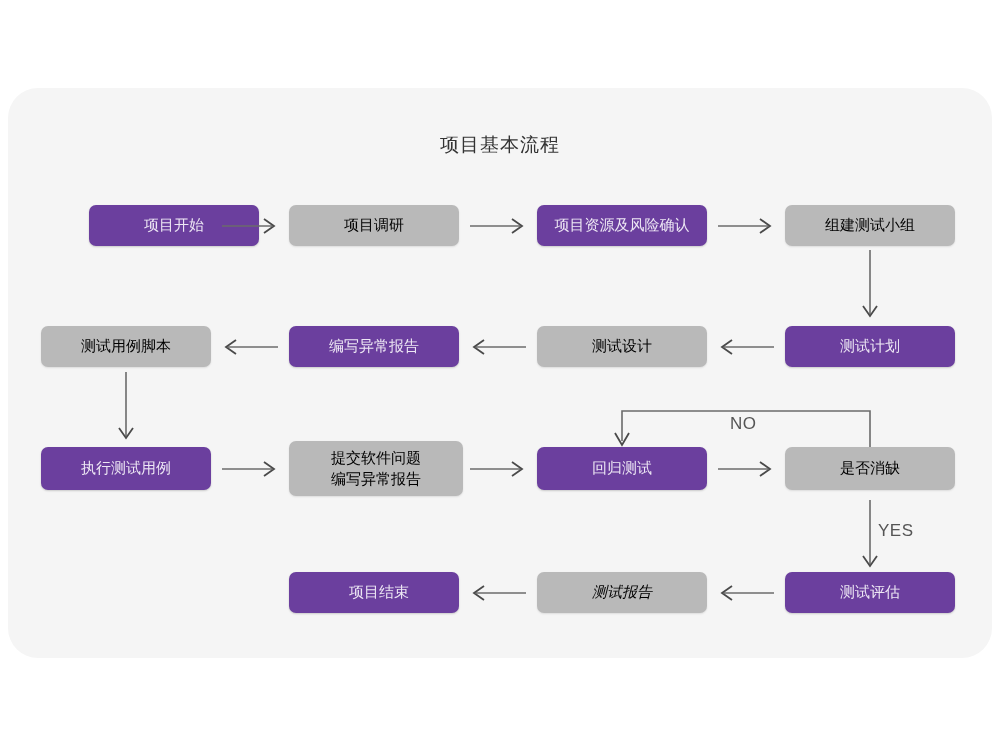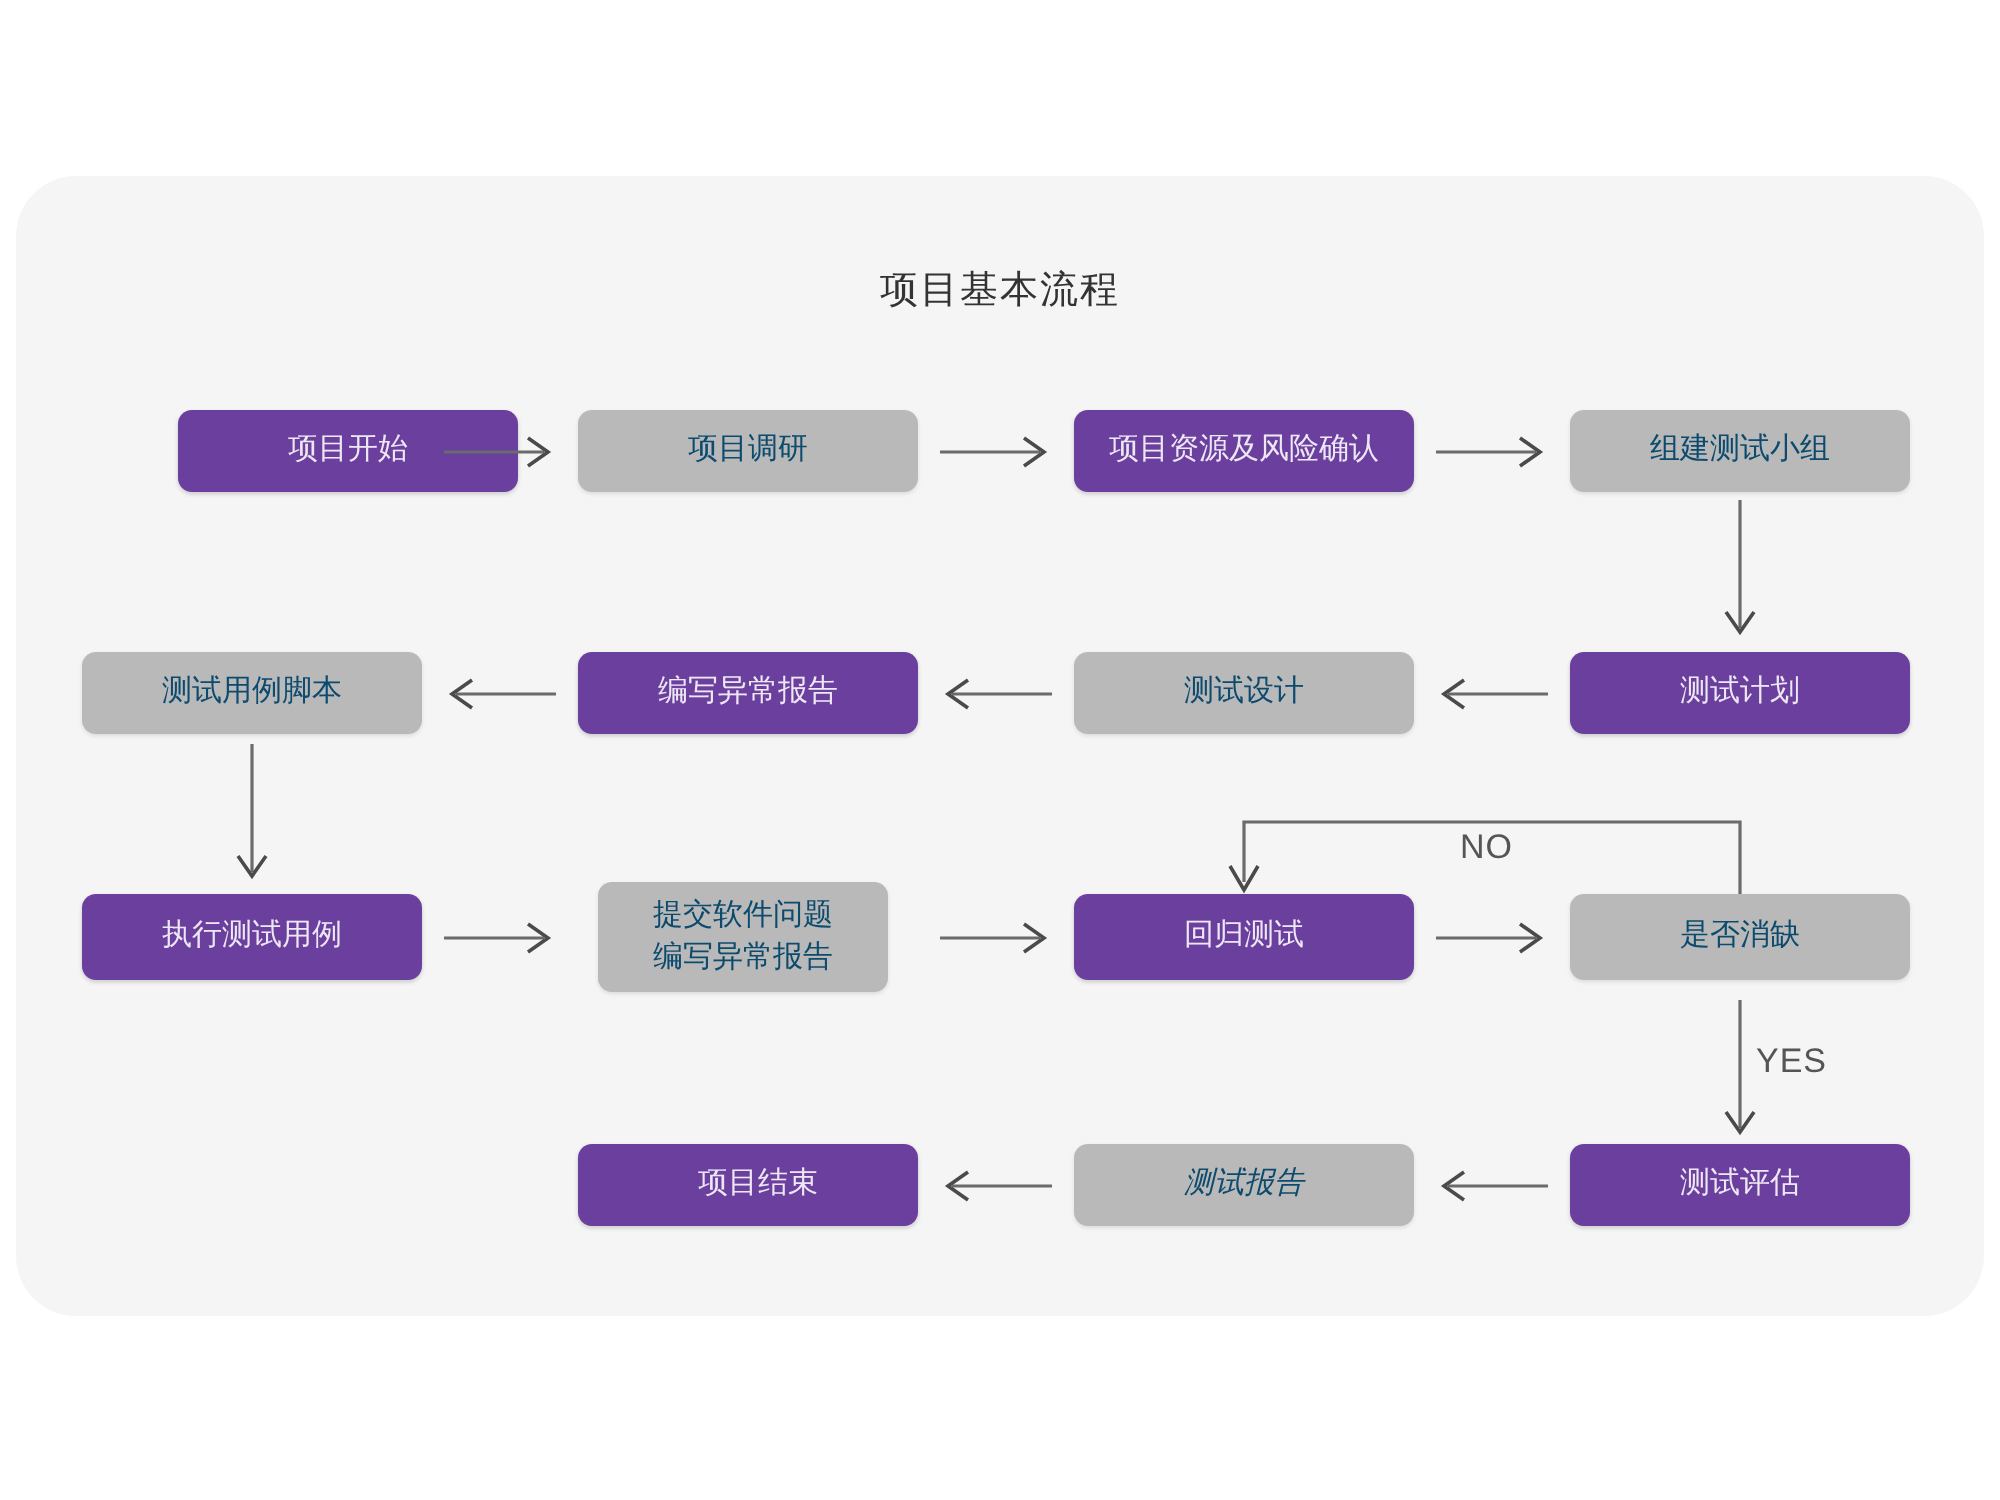--- a/index.html
+++ b/index.html
@@ -42,21 +42,21 @@
     white-space: pre-line;
     user-select: none;
   }
   .node.purple {
     background: #6b3f9e;
     color: #ede7f4;
     box-shadow: 0 1px 2px rgba(0,0,0,0.18);
   }
   .node.gray {
     background: #b9b9b9;
-    color: #0c4a6e;
+    color: #000000;
     box-shadow: 0 1px 2px rgba(0,0,0,0.10);
   }
 
   .conn { position: absolute; overflow: visible; }
   .conn line, .conn path, .conn polyline {
     stroke: #6b6b6b;
     stroke-width: 1.6;
     fill: none;
   }
   .conn .head {
@@ -137,21 +137,21 @@
     <polyline class="head" points="3,56 10,66 17,56"></polyline>
   </svg>
 
   <div class="node purple" style="left:41px; top:447px; width:170px; height:43px;">执行测试用例</div>
 
   <svg class="conn" style="left:222px; top:459px; width:58px; height:20px;">
     <line x1="0" y1="10" x2="50" y2="10"></line>
     <polyline class="head" points="42,3 52,10 42,17"></polyline>
   </svg>
 
-  <div class="node gray" style="left:299px; top:441px; width:145px; height:55px;">提交软件问题
+  <div class="node gray" style="left:289px; top:441px; width:174px; height:55px;">提交软件问题
 编写异常报告</div>
 
   <svg class="conn" style="left:470px; top:459px; width:58px; height:20px;">
     <line x1="0" y1="10" x2="50" y2="10"></line>
     <polyline class="head" points="42,3 52,10 42,17"></polyline>
   </svg>
 
   <div class="node purple" style="left:537px; top:447px; width:170px; height:43px;">回归测试</div>
 
   <svg class="conn" style="left:718px; top:459px; width:58px; height:20px;">

